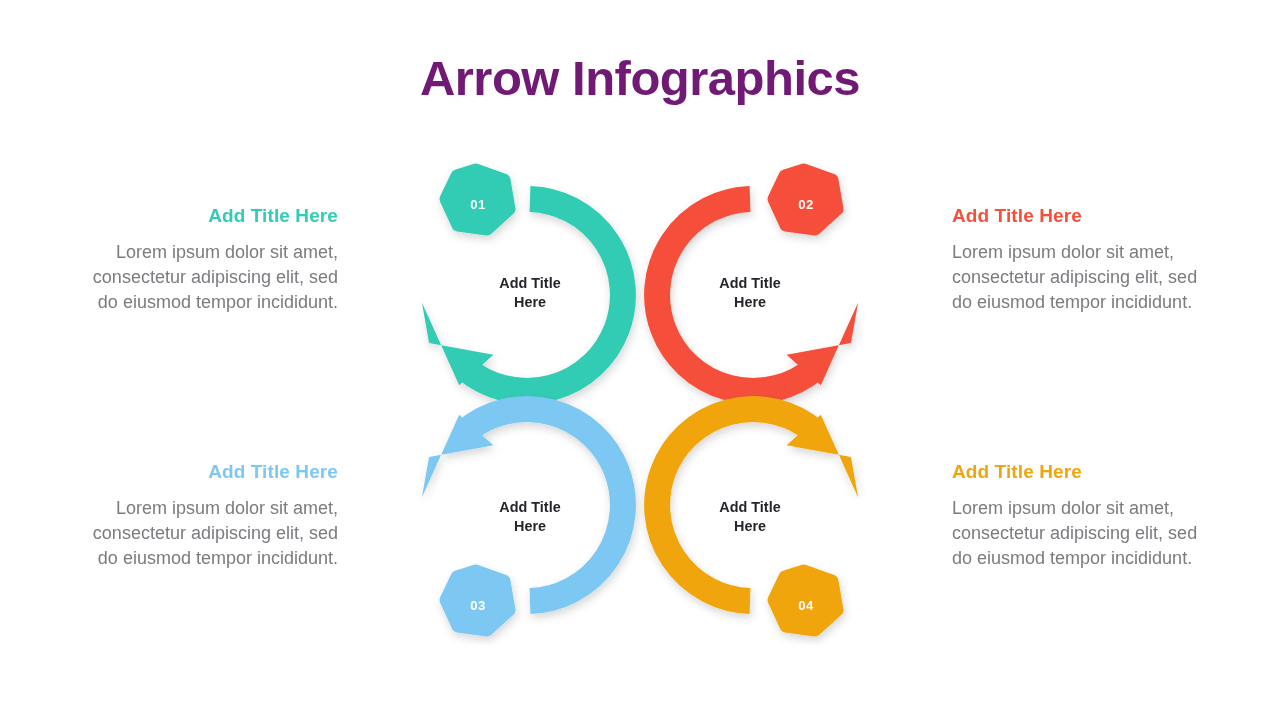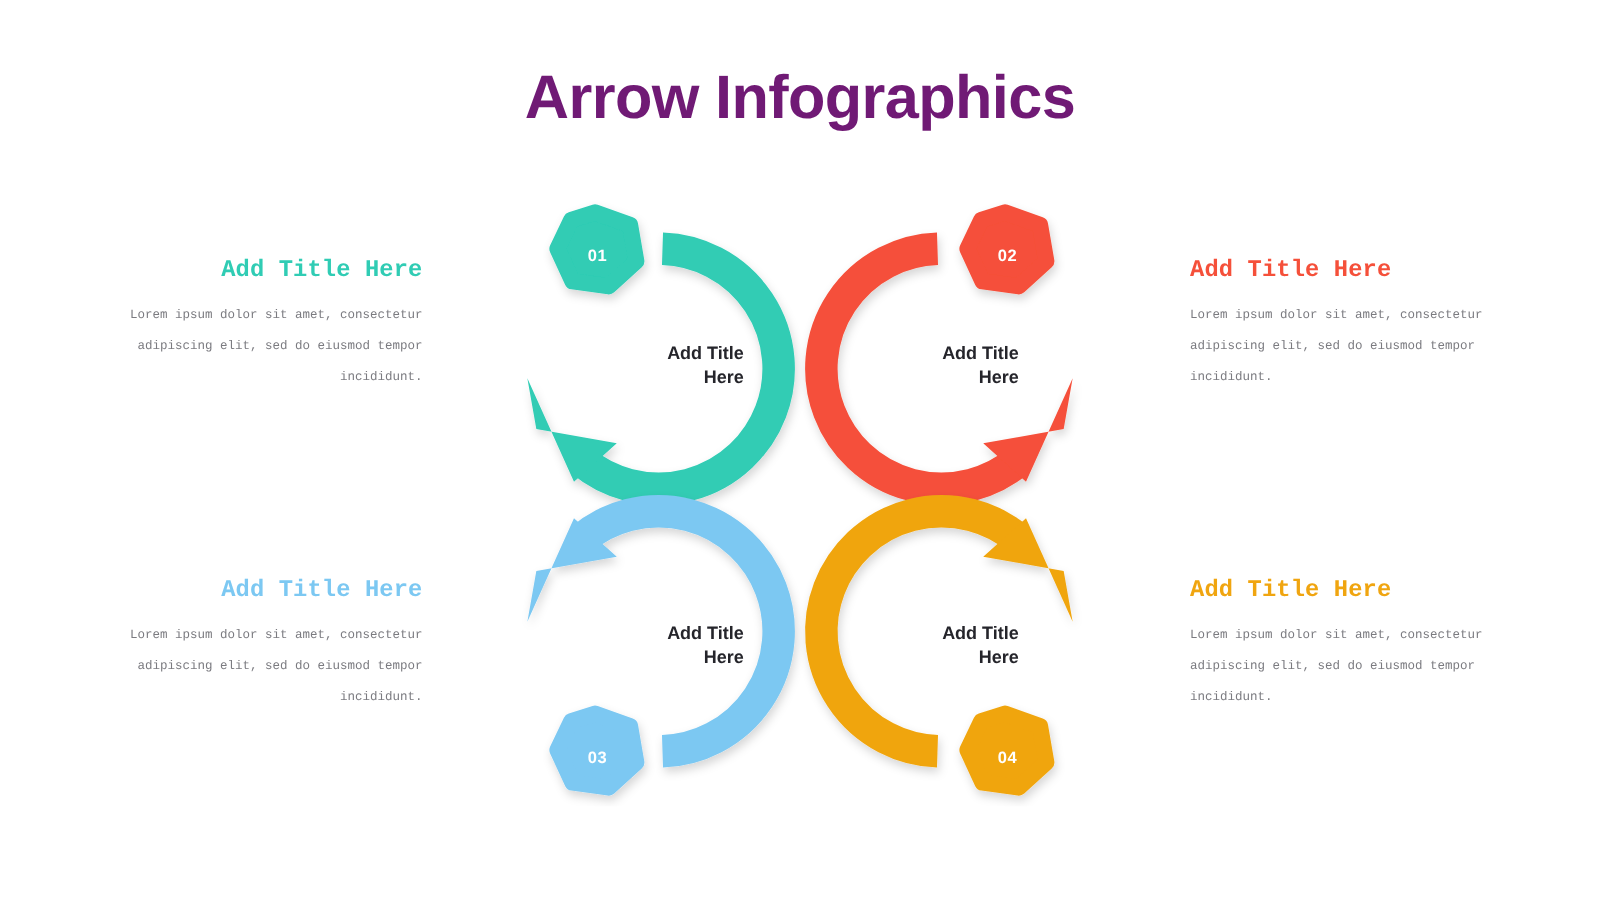--- a/index.html
+++ b/index.html
@@ -26,34 +26,33 @@
     font-weight: 700;
     letter-spacing: -0.5px;
     color: #2b2b2f;
     line-height: 1.1;
   }
 
   
   .text-block {
     position: absolute;
     width: 268px;
-    font-family: Liberation Mono, monospace;
   }
   .text-block.left  { text-align: right; }
   .text-block.right { text-align: left; }
 
   .tb-title {
     font-size: 19px;
     font-weight: 700;
     line-height: 1.2;
     margin: 0 0 12px 0;
     letter-spacing: 0.1px;
   }
   .tb-body {
-    font-size: 10px;
+    font-size: 18px;
     line-height: 25px;
     color: #7b7b80;
     margin: 0;
   }
 
   #block-1 { left: 70px;  top: 205px; }
   #block-2 { left: 952px; top: 205px; }
   #block-3 { left: 70px;  top: 461px; }
   #block-4 { left: 952px; top: 461px; }
 
@@ -63,21 +62,21 @@
     left: 390px;
     top: 155px;
     width: 500px;
     height: 490px;
   }
   .diagram svg { display: block; }
 
   .arc-center-label {
     position: absolute;
     width: 130px;
-    text-align: right;
+    text-align: center;
     font-size: 14.4px;
     font-weight: 700;
     line-height: 19px;
     color: #25252b;
     pointer-events: none;
   }
   #center-1 { left: 75px;  top: 119px; }
   #center-2 { left: 295px; top: 119px; }
   #center-3 { left: 75px;  top: 343px; }
   #center-4 { left: 295px; top: 343px; }

